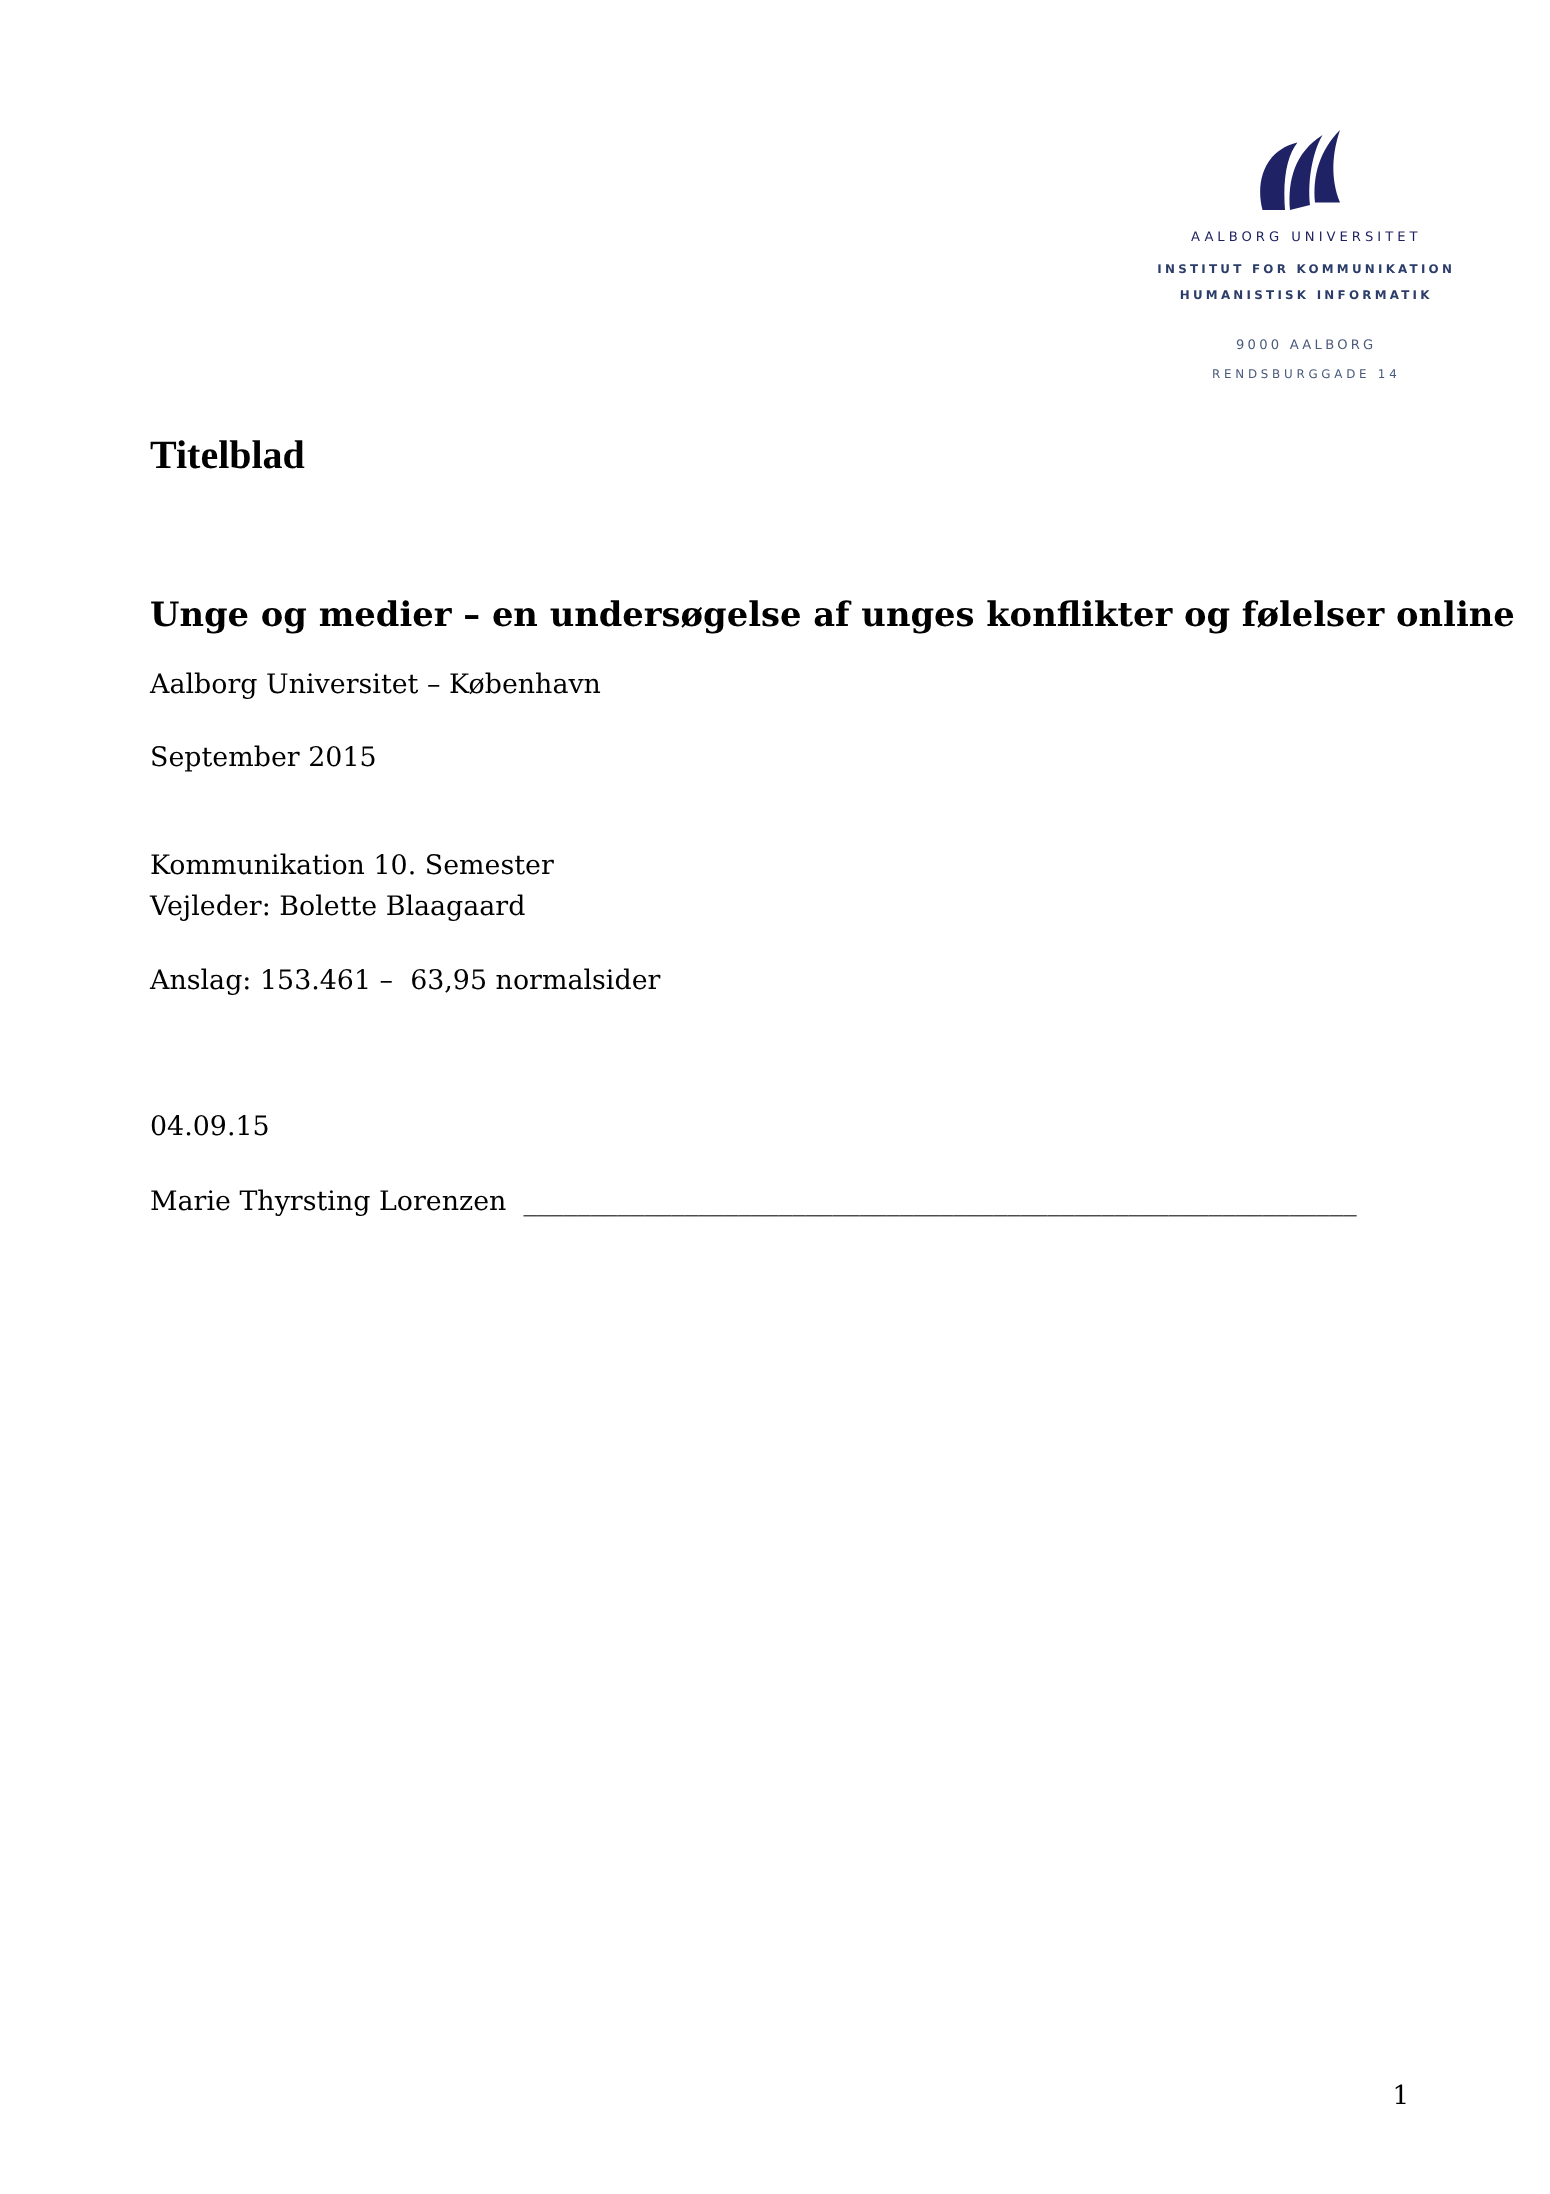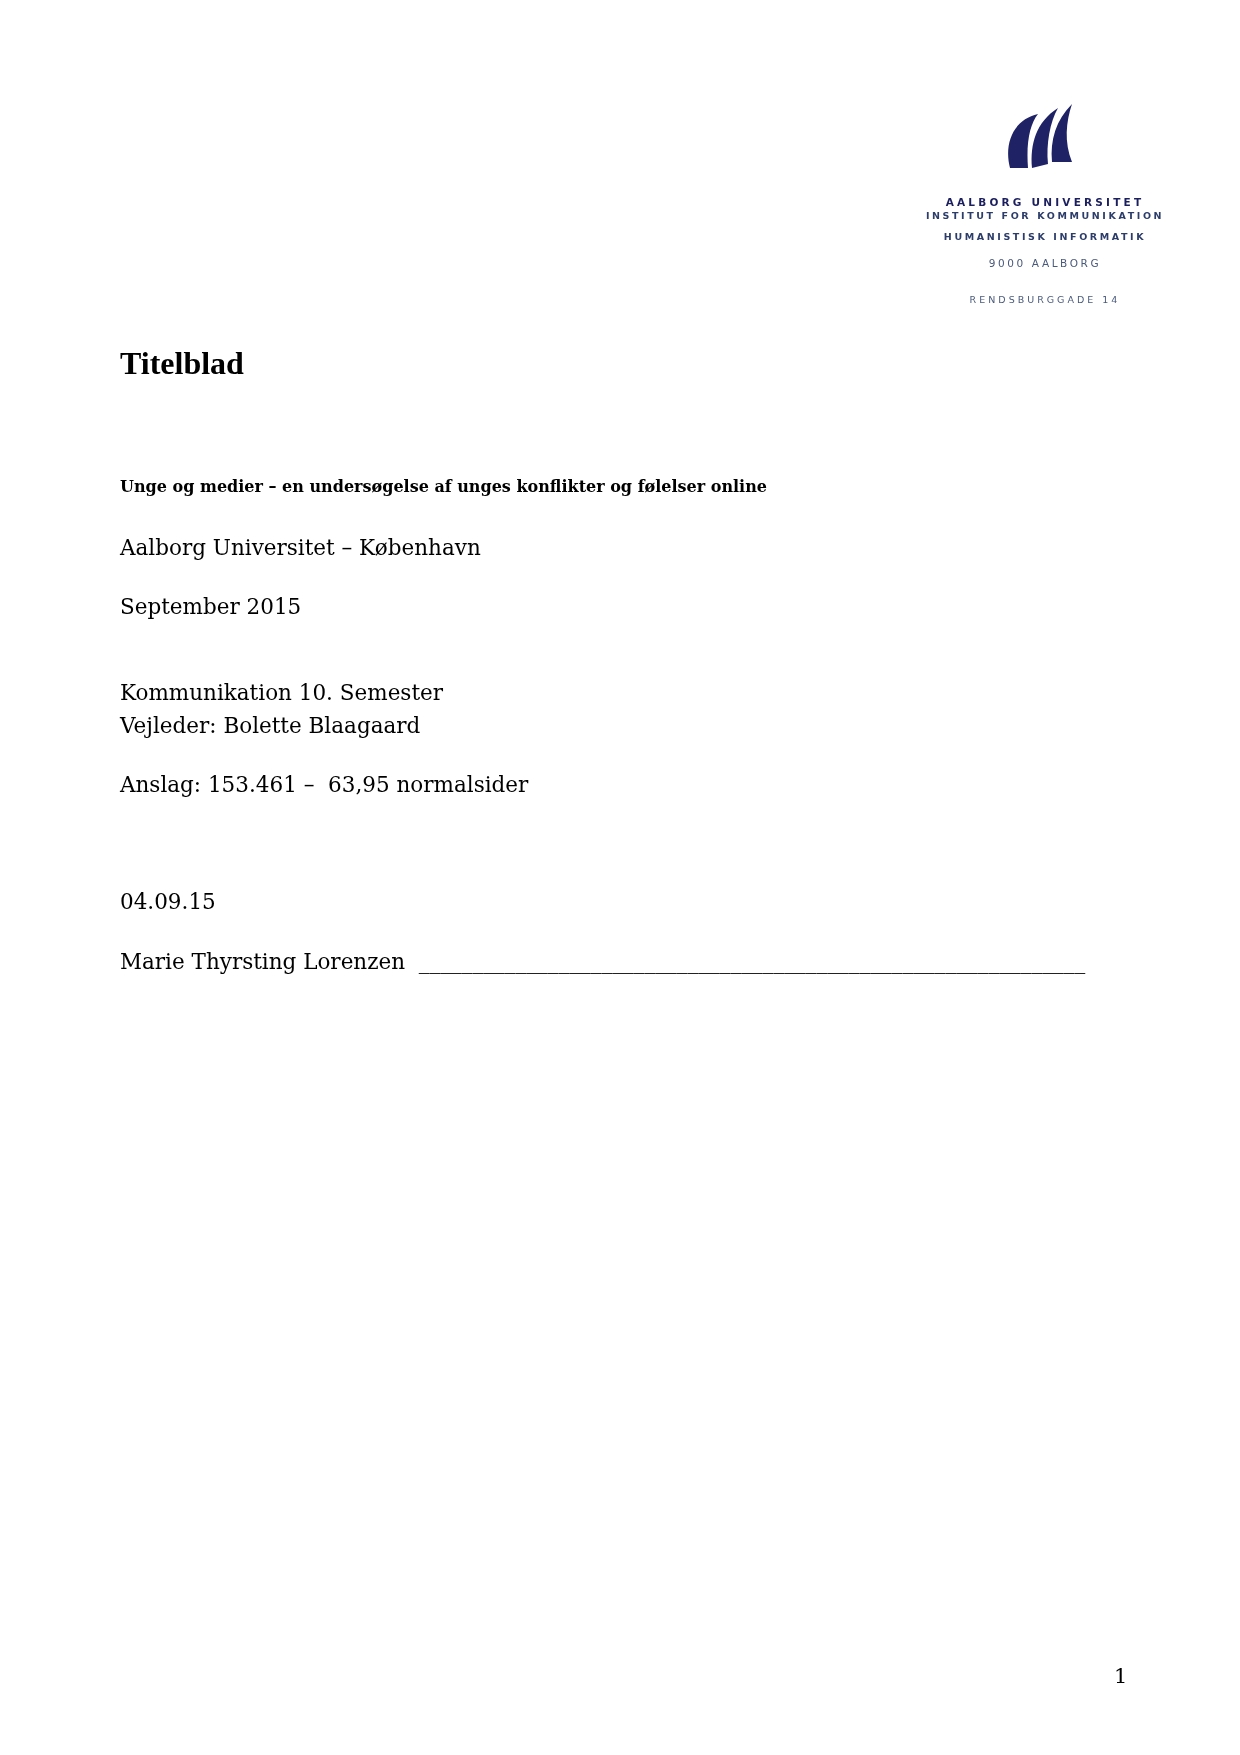--- a/index.html
+++ b/index.html
@@ -1,26 +1,26 @@
 <!DOCTYPE html>
 <html><head>
 <meta charset="utf-8">
 <style>
   html, body { margin:0; padding:0; background:#ffffff; }
   body { width:1240px; height:1755px; position:relative; overflow:hidden; color:#000; }
   .logo { position:absolute; left:1000px; top:100px; width:80px; height:70px; }
   .logo-text { position:absolute; left:900px; width:290px; text-align:center; color:#1f2366; font-family:"DejaVu Sans", sans-serif; }
-  .l1 { top:196px; font-size:10.5px; font-weight:bold; letter-spacing:3.2px; color:#1c1f5e; }
+  .l1 { top:184px; font-size:10.5px; font-weight:normal; letter-spacing:3.2px; color:#1c1f5e; }
   .l2 { top:210px; font-size:9.5px; font-weight:bold; letter-spacing:2.6px; color:#2c3d6a; }
   .l3 { top:231px; font-size:9.5px; font-weight:bold; letter-spacing:2.6px; color:#2c3d6a; }
   .l4 { top:250px; font-size:9.5px; letter-spacing:3px; color:#4a5a7c;margin-top:44px; }
-  .l5 { top:257px; font-size:10.5px; letter-spacing:2.6px; color:#4a5a7c; }
+  .l5 { top:270px; font-size:10.5px; letter-spacing:2.6px; color:#4a5a7c; }
   .heading { position:absolute; left:120px; top:345px; font-family:"Liberation Serif", serif; font-weight:bold; font-size:32px;text-align:right; }
   .line { position:absolute; left:120px; font-family:"DejaVu Serif", serif; font-size:21.5px; white-space:pre; }
-  .bold { font-weight:bold; font-size:16px; }
+  .bold { font-weight:bold; font-size:27px; }
   .pageno { position:absolute; left:1114px; top:1664px; font-family:"DejaVu Serif", serif; font-size:21px; }
 </style>
 </head>
 <body>
 
 <svg class="logo" viewBox="0 0 80 70">
   <path d="M10 68 C4 45 12 20 38 14 C30 24 26 42 28 68 Z" fill="#1f2366"></path>
   <path d="M32 68 C30 44 36 22 58 8 C50 22 46 44 48 64 Z" fill="#1f2366"></path>
   <path d="M52 62 C50 40 56 20 72 4 C66 22 64 42 72 62 Z" fill="#1f2366"></path>
 </svg>

